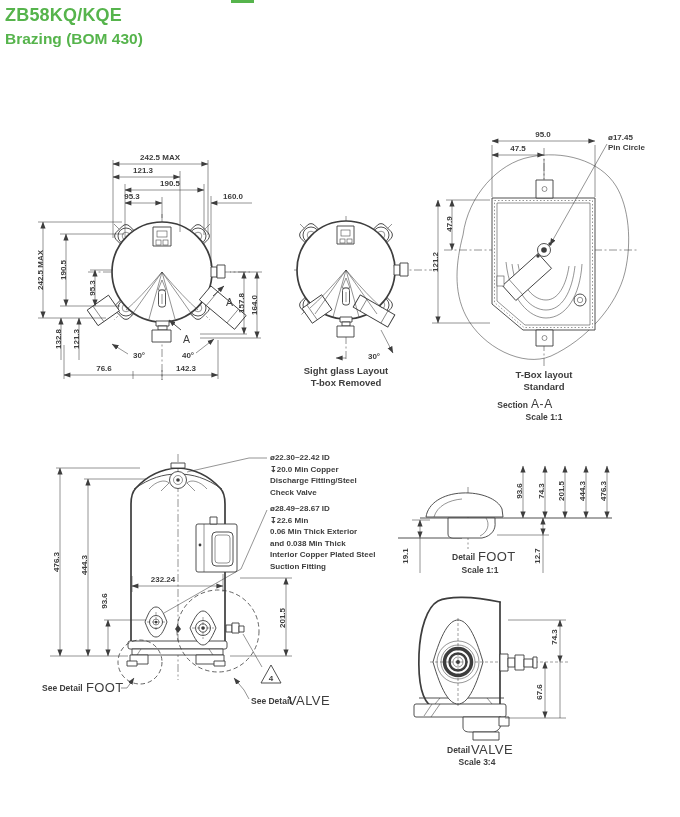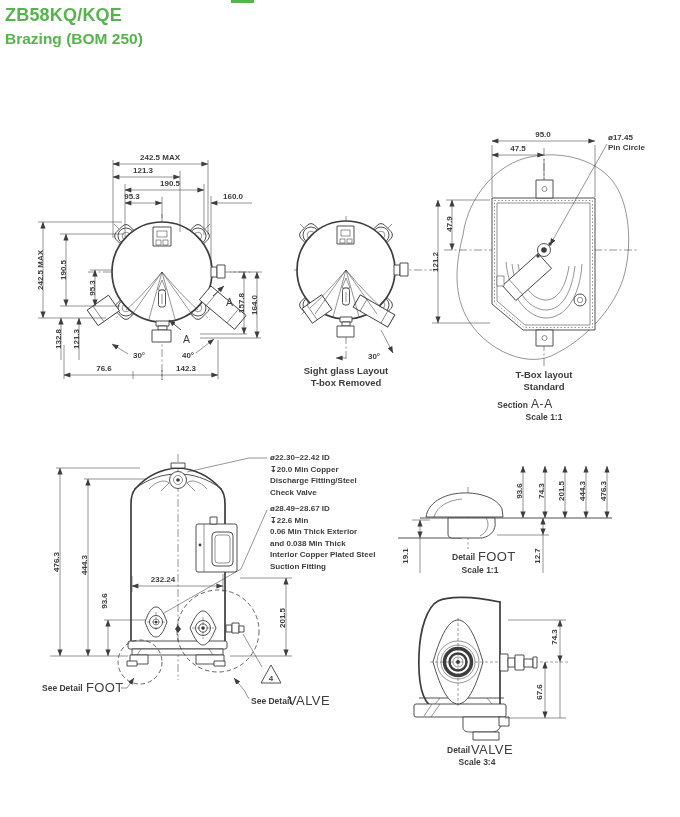--- a/index.html
+++ b/index.html
@@ -27,21 +27,21 @@
   .note{font:bold 8px "Liberation Sans",sans-serif;}
   .mid{text-anchor:middle;}
   .end{text-anchor:end;}
 </style>
 </head>
 <body>
 
 <div id="page">
   <div class="accent-mark"></div>
   <div class="hdr-model">ZB58KQ/KQE</div>
-  <div class="hdr-sub">Brazing (BOM 250)</div>
+  <div class="hdr-sub">Brazing (BOM 430)</div>
 
   <svg width="680" height="817" viewBox="0 0 680 817">
     <defs>
       <marker id="arr" markerWidth="9" markerHeight="7" refX="6.6" refY="3" orient="auto" markerUnits="userSpaceOnUse">
         <path d="M0,0.4 L6.8,3 L0,5.6 Z" fill="#3d3d3d"></path>
       </marker>
       <marker id="arrS" markerWidth="9" markerHeight="7" refX="0.4" refY="3" orient="auto" markerUnits="userSpaceOnUse">
         <path d="M6.8,0.4 L0,3 L6.8,5.6 Z" fill="#3d3d3d"></path>
       </marker>
       <g id="boss">

